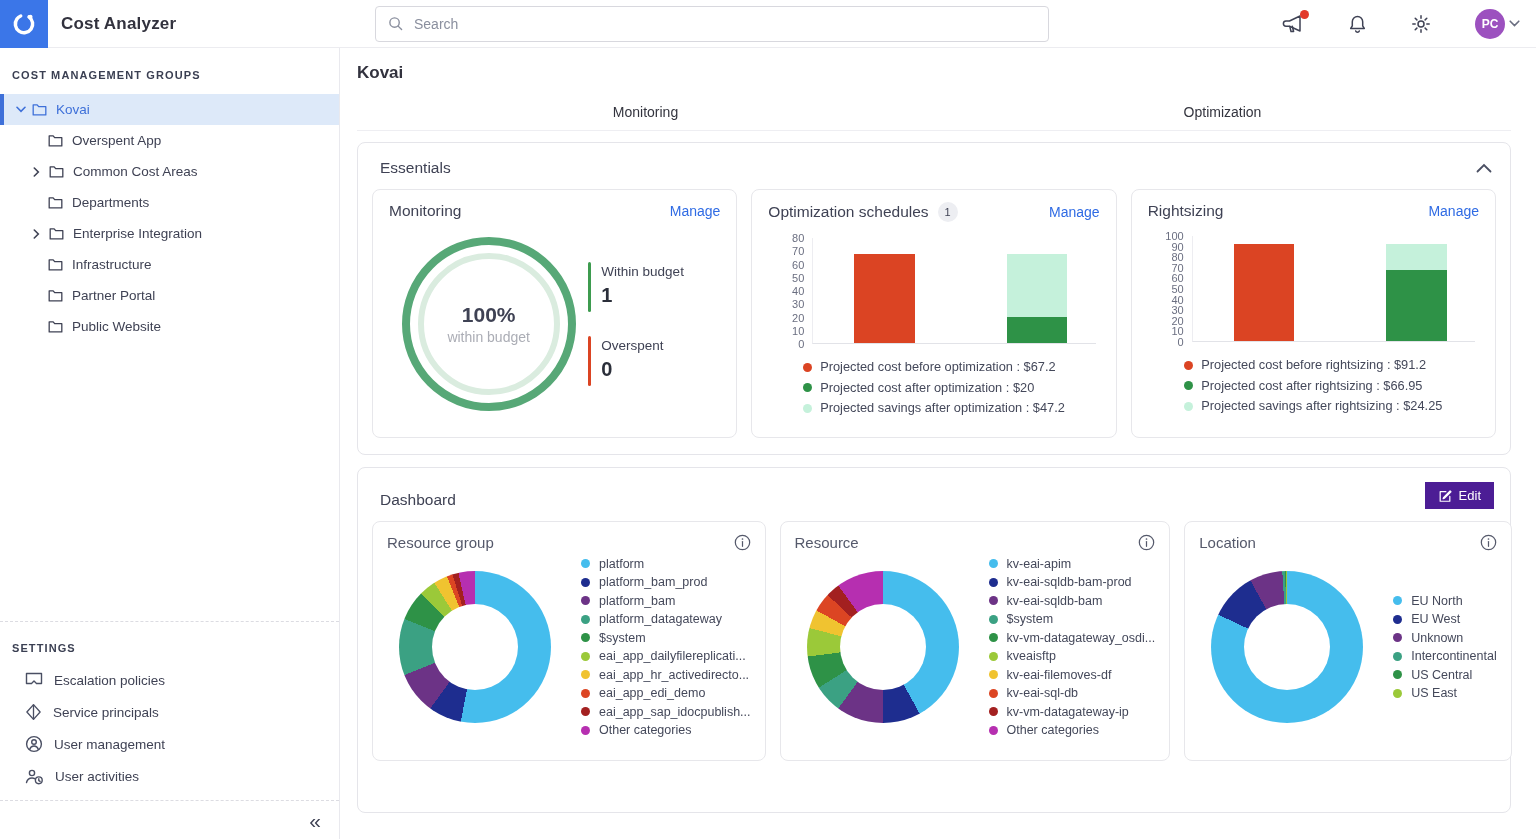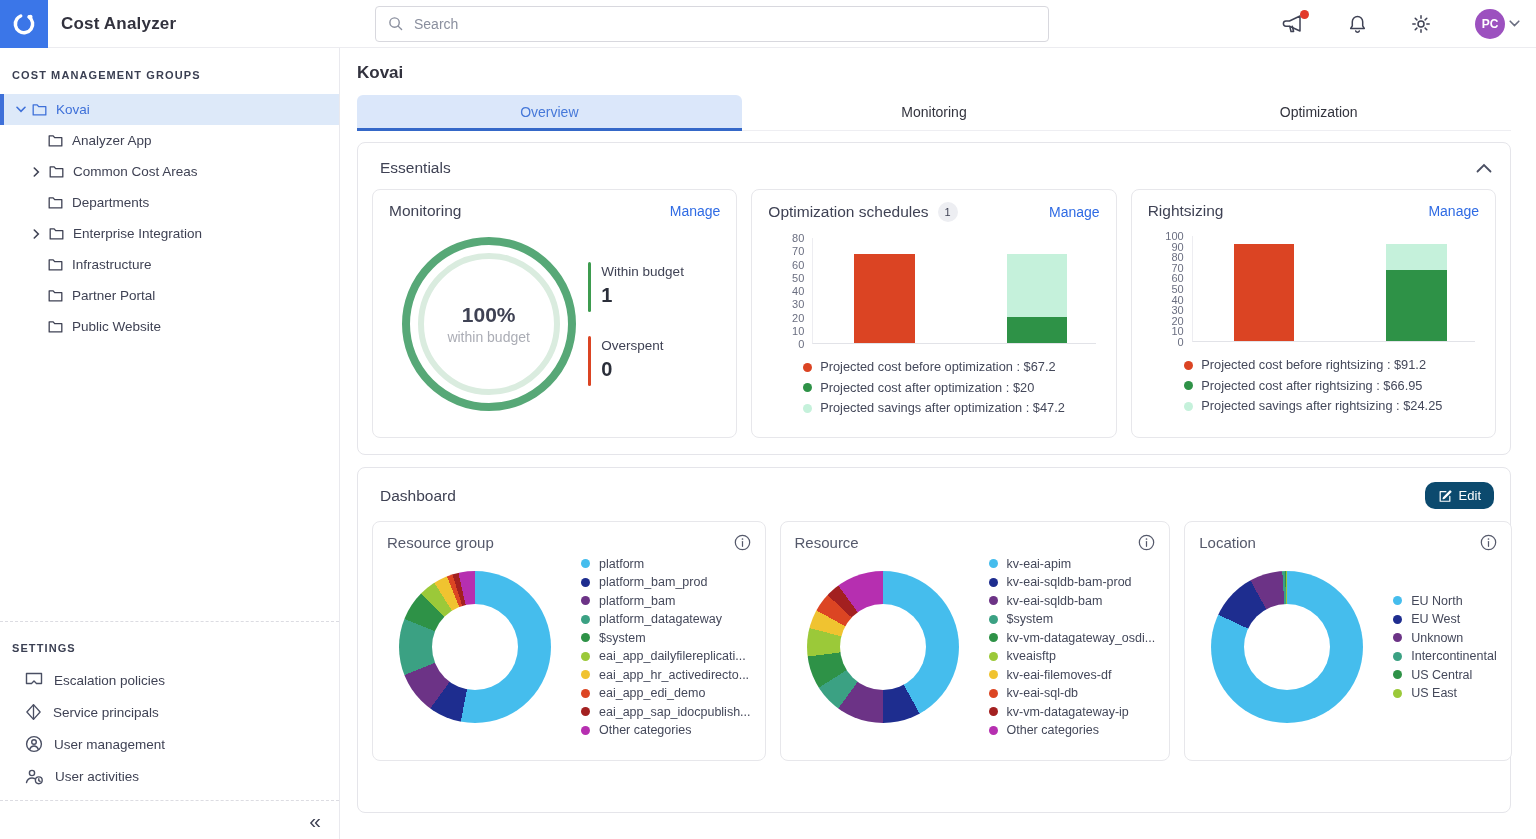--- a/index.html
+++ b/index.html
@@ -65,22 +65,22 @@
 .yticks{position:relative;width:28px;height:106px;margin-right:6px;flex-shrink:0}
 .ytick{position:absolute;right:2px;font-size:11px;color:#6A6E80}
 .plot{flex:1;height:106px;position:relative;border-bottom:1px solid #E2E3E8;border-left:1px solid #EDEDF1}
 .bar{position:absolute;bottom:0;width:21.5%;display:flex;flex-direction:column-reverse}
 .seg{width:100%}
 .legend{margin:13px auto 0;width:fit-content}
 .leg-row{display:flex;align-items:center;gap:8px;font-size:12.8px;line-height:20.5px;color:#44485A;white-space:nowrap}
 .dot{width:9px;height:9px;border-radius:50%;flex-shrink:0}
 
 .dash-panel{padding:8px 14px 14px;height:346px}
-.dash-head{display:flex;justify-content:space-between;align-items:center;padding:6px 2px 12px 8px}
-.edit-btn{background:#0c4a6e;color:#fff;border:none;border-radius:10px;font-size:13px;padding:6px 13px;display:flex;gap:7px;align-items:center;cursor:pointer;font-family:inherit}
+.dash-head{display:flex;justify-content:space-between;align-items:flex-end;padding:6px 2px 12px 8px}
+.edit-btn{background:#4c1d95;color:#fff;border:none;border-radius:0;font-size:13px;padding:6px 13px;display:flex;gap:7px;align-items:center;cursor:pointer;font-family:inherit}
 .pie-card{flex:1;border:1px solid #E7E7EB;border-radius:8px;height:240px;padding:12px 14px;background:#fff}
 .pie-head{display:flex;align-items:center}
 .pie-title{font-size:15px;color:#55596B}
 .info-ic{margin-left:auto;cursor:pointer;display:flex}
 .pie-body{display:flex;align-items:center;height:192px}
 .donut{width:152px;height:152px;border-radius:50%;position:relative;margin-left:12px;flex-shrink:0}
 .hole{position:absolute;left:50%;top:50%;transform:translate(-50%,-50%);width:86px;height:86px;background:#fff;border-radius:50%}
 .pie-legend{margin-left:30px;display:flex;flex-direction:column;gap:4.5px}
 .pie-leg-row{display:flex;align-items:center;gap:9px;font-size:12.5px;color:#44485A;white-space:nowrap;line-height:14px}
 </style>
@@ -145,21 +145,21 @@
             </span>
             <svg class="folder" width="15" height="13" viewBox="0 0 16 14" fill="none" stroke="currentColor" stroke-width="1.4" stroke-linejoin="round">
               <path d="M1.2 2h4.3l1.6 2h7.7v8.8H1.2z"></path>
             </svg>
             <span class="tree-label">Kovai</span>
           </div>
           <div class="tree-row" style="padding-left: 48px;">
             <svg class="folder" width="15" height="13" viewBox="0 0 16 14" fill="none" stroke="currentColor" stroke-width="1.4" stroke-linejoin="round">
               <path d="M1.2 2h4.3l1.6 2h7.7v8.8H1.2z"></path>
             </svg>
-            <span class="tree-label">Analyzer App</span>
+            <span class="tree-label">Overspent App</span>
           </div>
           <div class="tree-row" style="padding-left: 33px;">
             <span class="chev">
               <svg width="7" height="10" viewBox="0 0 7 10" fill="none" stroke="currentColor" stroke-width="1.6" stroke-linecap="round">
                 <path d="M1.3 1 5.3 5 1.3 9"></path>
               </svg>
             </span>
             <svg class="folder" width="15" height="13" viewBox="0 0 16 14" fill="none" stroke="currentColor" stroke-width="1.4" stroke-linejoin="round">
               <path d="M1.2 2h4.3l1.6 2h7.7v8.8H1.2z"></path>
             </svg>
@@ -239,21 +239,20 @@
         </div>
     </div>
     <div class="side-bottom">
       <span class="collapse-gl">«</span>
     </div>
   </div>
 
   <div class="main">
     <div class="page-title">Kovai</div>
     <div class="tabs">
-        <div class="tab active">Overview</div>
         <div class="tab">Monitoring</div>
         <div class="tab">Optimization</div>
       </div>
 
     <div class="panel ess-panel">
       <div class="panel-head">
         <span class="panel-title">Essentials</span>
         <svg width="16" height="10" viewBox="0 0 16 10" fill="none" stroke="#4A4F63" stroke-width="1.8" stroke-linecap="round">
           <path d="M1.5 8.5 8 2l6.5 6.5"></path>
         </svg>

